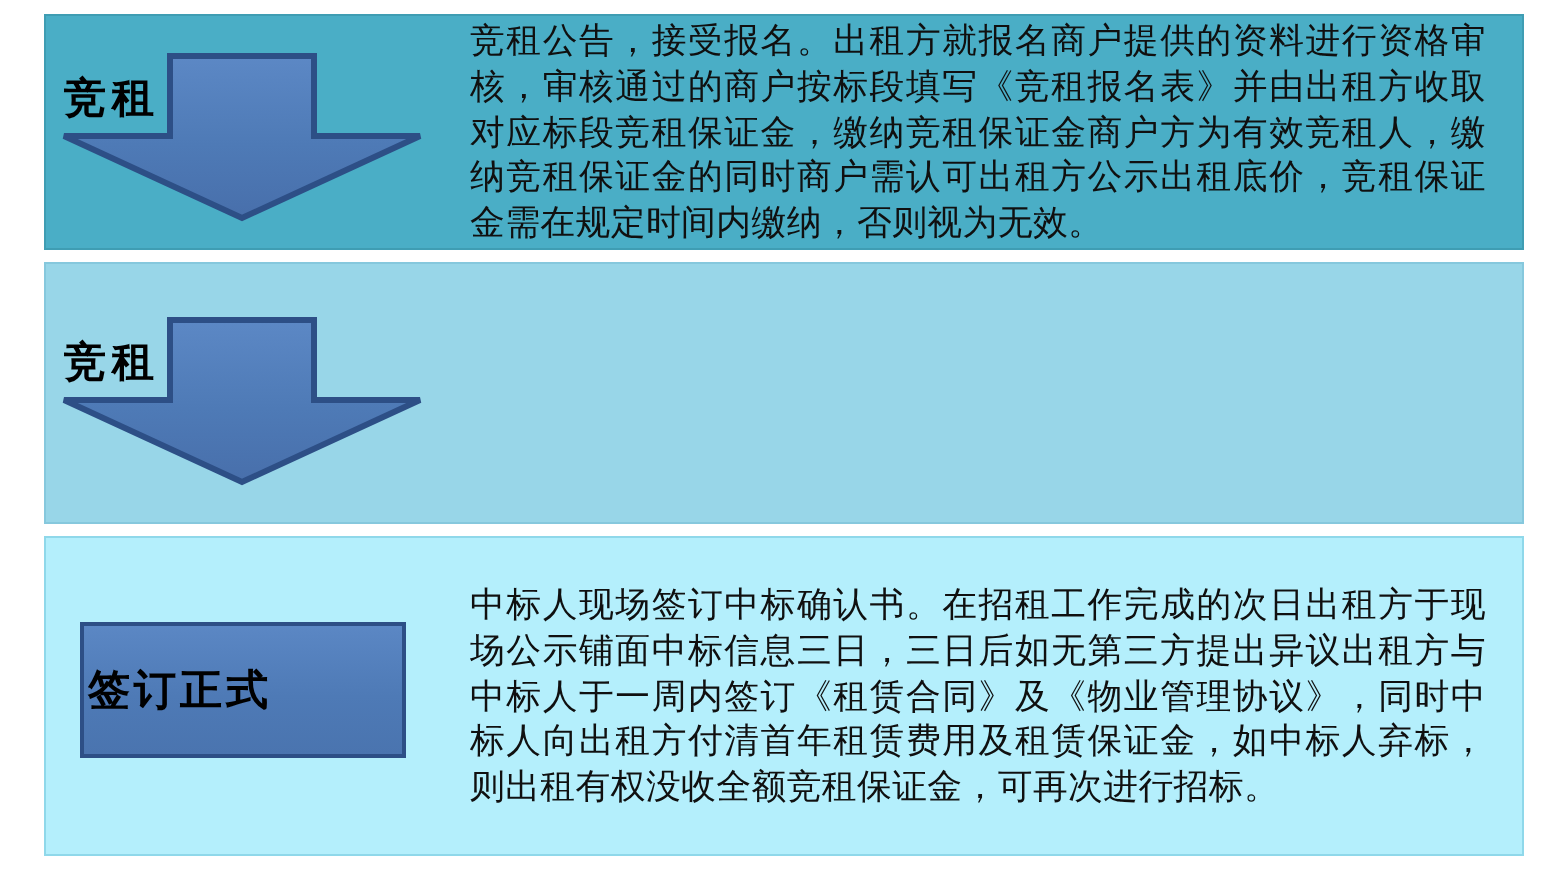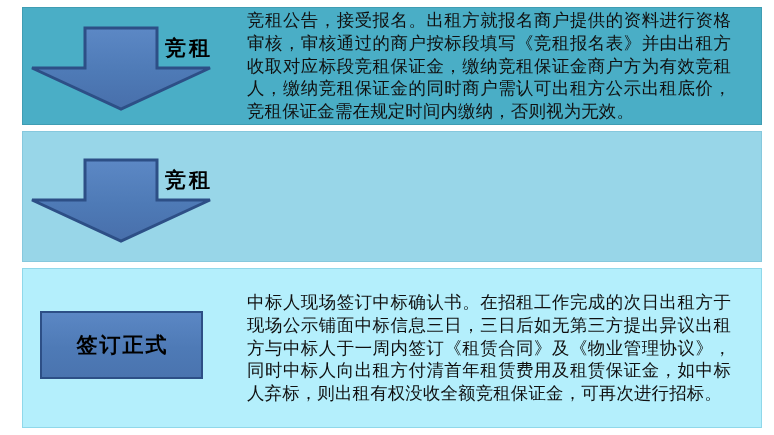--- a/index.html
+++ b/index.html
@@ -59,21 +59,21 @@
     height: 100%;
   }
 
   .text-cell {
     flex: 1 1 auto;
     padding: 6px 14px 6px 12px;
     box-sizing: border-box;
   }
 
   .body-text {
-    margin: 16px;
+    margin: 4px;
     color: #101010;
     font-family: "Liberation Serif", "DejaVu Serif", serif;
     font-size: 17.4px;
     line-height: 1.30;
     letter-spacing: 0.2px;
     text-align: justify;
     text-justify: inter-ideograph;
     white-space: normal;
   }
 
@@ -91,23 +91,23 @@
     inset: 0;
     width: 100%;
     height: 100%;
     display: block;
   }
 
   .shape-label {
     position: absolute;
     left: 0;
     right: 0;
-    text-align: right;
+    text-align: left;
     color: #000000;
-    font-family: Liberation Mono, monospace;
+    font-family: Liberation Serif, serif;
     font-weight: bold;
     font-size: 21px;
     line-height: 1.12;
     letter-spacing: 3px;
     text-indent: 3px;
     pointer-events: none;
   }
   #arrow-0 .shape-label { top: 12px; }
   #arrow-1 .shape-label { top: 12px; }
 
@@ -116,21 +116,20 @@
     position: absolute;
     left: 17px;
     top: 42px;
     width: 163px;
     height: 68px;
     background: linear-gradient(180deg, #5b87c4 0%, #4e7ab6 55%, #4a74af 100%);
     border: 2px solid #2d4f86;
     box-sizing: border-box;
     display: flex;
     align-items: center;
-    justify-content: center;
   }
   .rect-shape .rect-label {
     color: #000000;
     font-family: "Liberation Serif", "DejaVu Serif", serif;
     font-weight: bold;
     font-size: 21px;
     line-height: 1.15;
     letter-spacing: 2px;
     text-indent: 2px;
     text-align: center;

